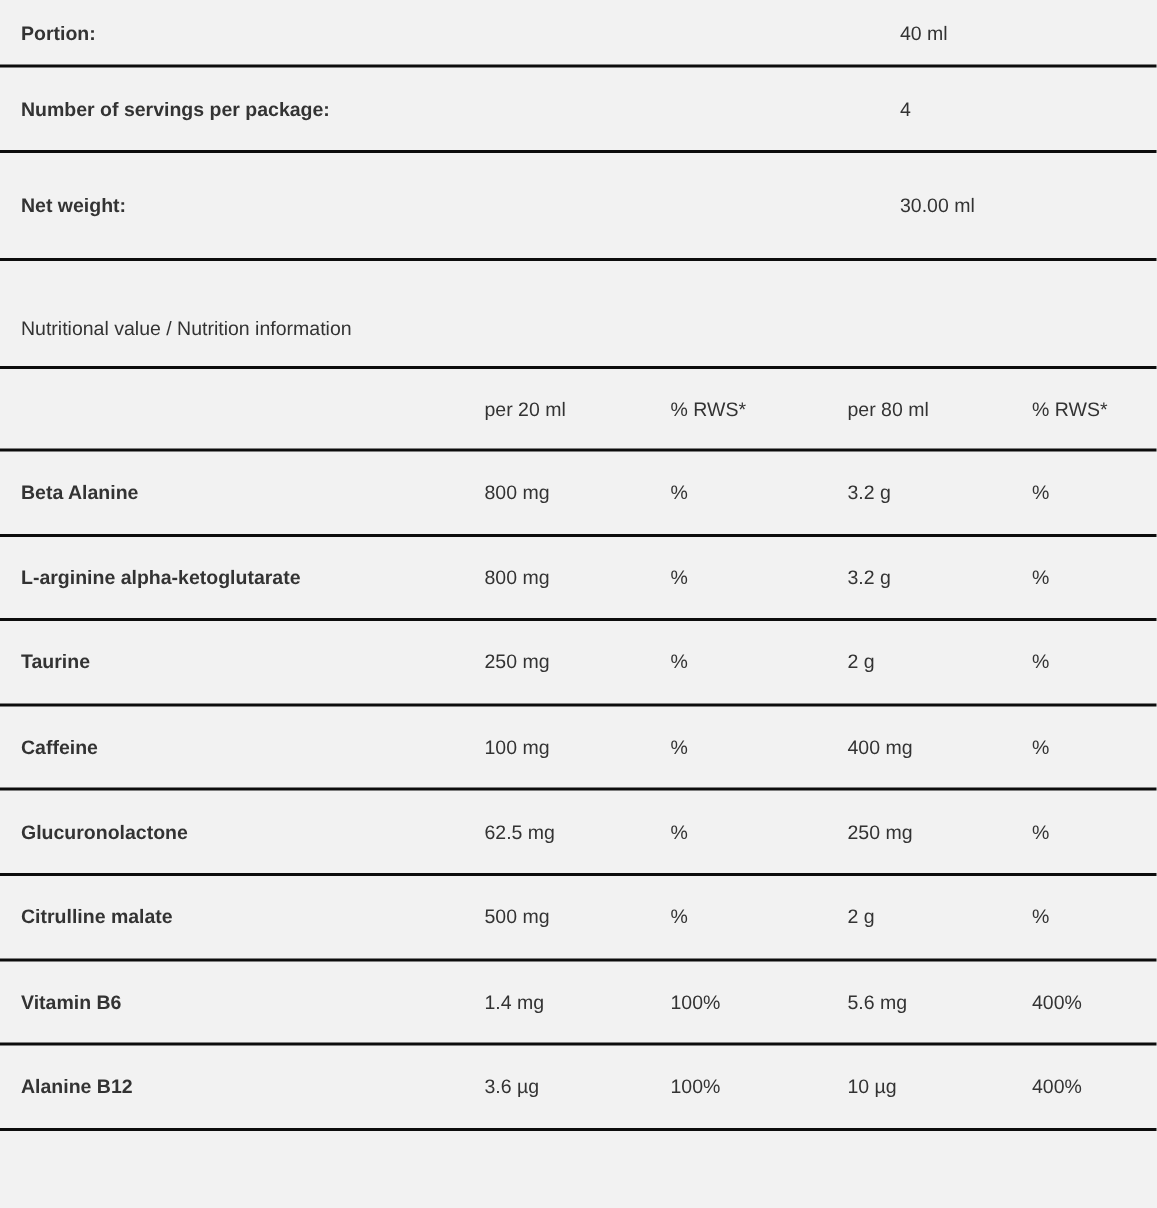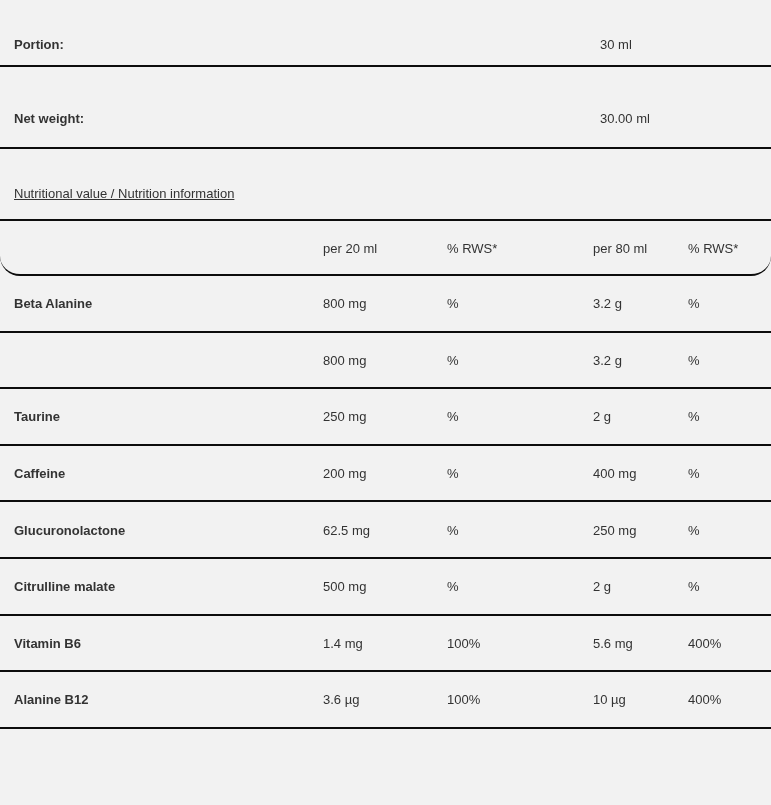--- a/index.html
+++ b/index.html
@@ -11,54 +11,57 @@
     font-size: 13px;
     color: #333333;
     overflow: hidden;
   }
   .row {
     position: relative;
     box-sizing: border-box;
     border-bottom: 2px solid #0d0d0d;
     width: 771px;
   }
-  .info-row { height: 57px; margin-top: 22px; }
+  .info-row { height: 57px; }
   .info-row.first { height: 45px; }
-  .info-row.last { height: 60px; }
+  .info-row.last { height: 72px; }
   .cell {
     position: absolute;
     top: 50%;
     transform: translateY(-50%);
     white-space: nowrap;
   }
   .lbl { left: 14px; font-weight: bold; }
   .val { left: 600px; }
   .caption-row { height: 72px; }
   .caption {
     position: absolute;
     left: 14px;
     bottom: 18px;
     white-space: nowrap;
-    text-decoration: underline;
   }
-  .header-row { height: 55px; border-radius: 20px; }
+  .header-row { height: 55px; }
   .n-row { height: 56.6px; }
   .c1 { left: 14px; font-weight: bold; }
   .c2 { left: 323px; }
   .c3 { left: 447px; }
-  .c4 { left: 565px; margin-left: 28px; }
+  .c4 { left: 565px; }
   .c5 { left: 688px; }
 </style>
 </head>
 <body>
 
 <div>
   <div class="row info-row first">
     <span class="cell lbl">Portion:</span>
-    <span class="cell val">30 ml</span>
+    <span class="cell val">40 ml</span>
+  </div>
+  <div class="row info-row">
+    <span class="cell lbl">Number of servings per package:</span>
+    <span class="cell val">4</span>
   </div>
   <div class="row info-row last">
     <span class="cell lbl">Net weight:</span>
     <span class="cell val">30.00 ml</span>
   </div>
 </div>
 
 <div>
   <div class="row caption-row">
     <span class="caption">Nutritional value / Nutrition information</span>
@@ -73,37 +76,38 @@
 
   <div class="row n-row">
     <span class="cell c1">Beta Alanine</span>
     <span class="cell c2">800 mg</span>
     <span class="cell c3">%</span>
     <span class="cell c4">3.2 g</span>
     <span class="cell c5">%</span>
   </div>
 
   <div class="row n-row">
+    <span class="cell c1">L-arginine alpha-ketoglutarate</span>
     <span class="cell c2">800 mg</span>
     <span class="cell c3">%</span>
     <span class="cell c4">3.2 g</span>
     <span class="cell c5">%</span>
   </div>
 
   <div class="row n-row">
     <span class="cell c1">Taurine</span>
     <span class="cell c2">250 mg</span>
     <span class="cell c3">%</span>
     <span class="cell c4">2 g</span>
     <span class="cell c5">%</span>
   </div>
 
   <div class="row n-row">
     <span class="cell c1">Caffeine</span>
-    <span class="cell c2">200 mg</span>
+    <span class="cell c2">100 mg</span>
     <span class="cell c3">%</span>
     <span class="cell c4">400 mg</span>
     <span class="cell c5">%</span>
   </div>
 
   <div class="row n-row">
     <span class="cell c1">Glucuronolactone</span>
     <span class="cell c2">62.5 mg</span>
     <span class="cell c3">%</span>
     <span class="cell c4">250 mg</span>

